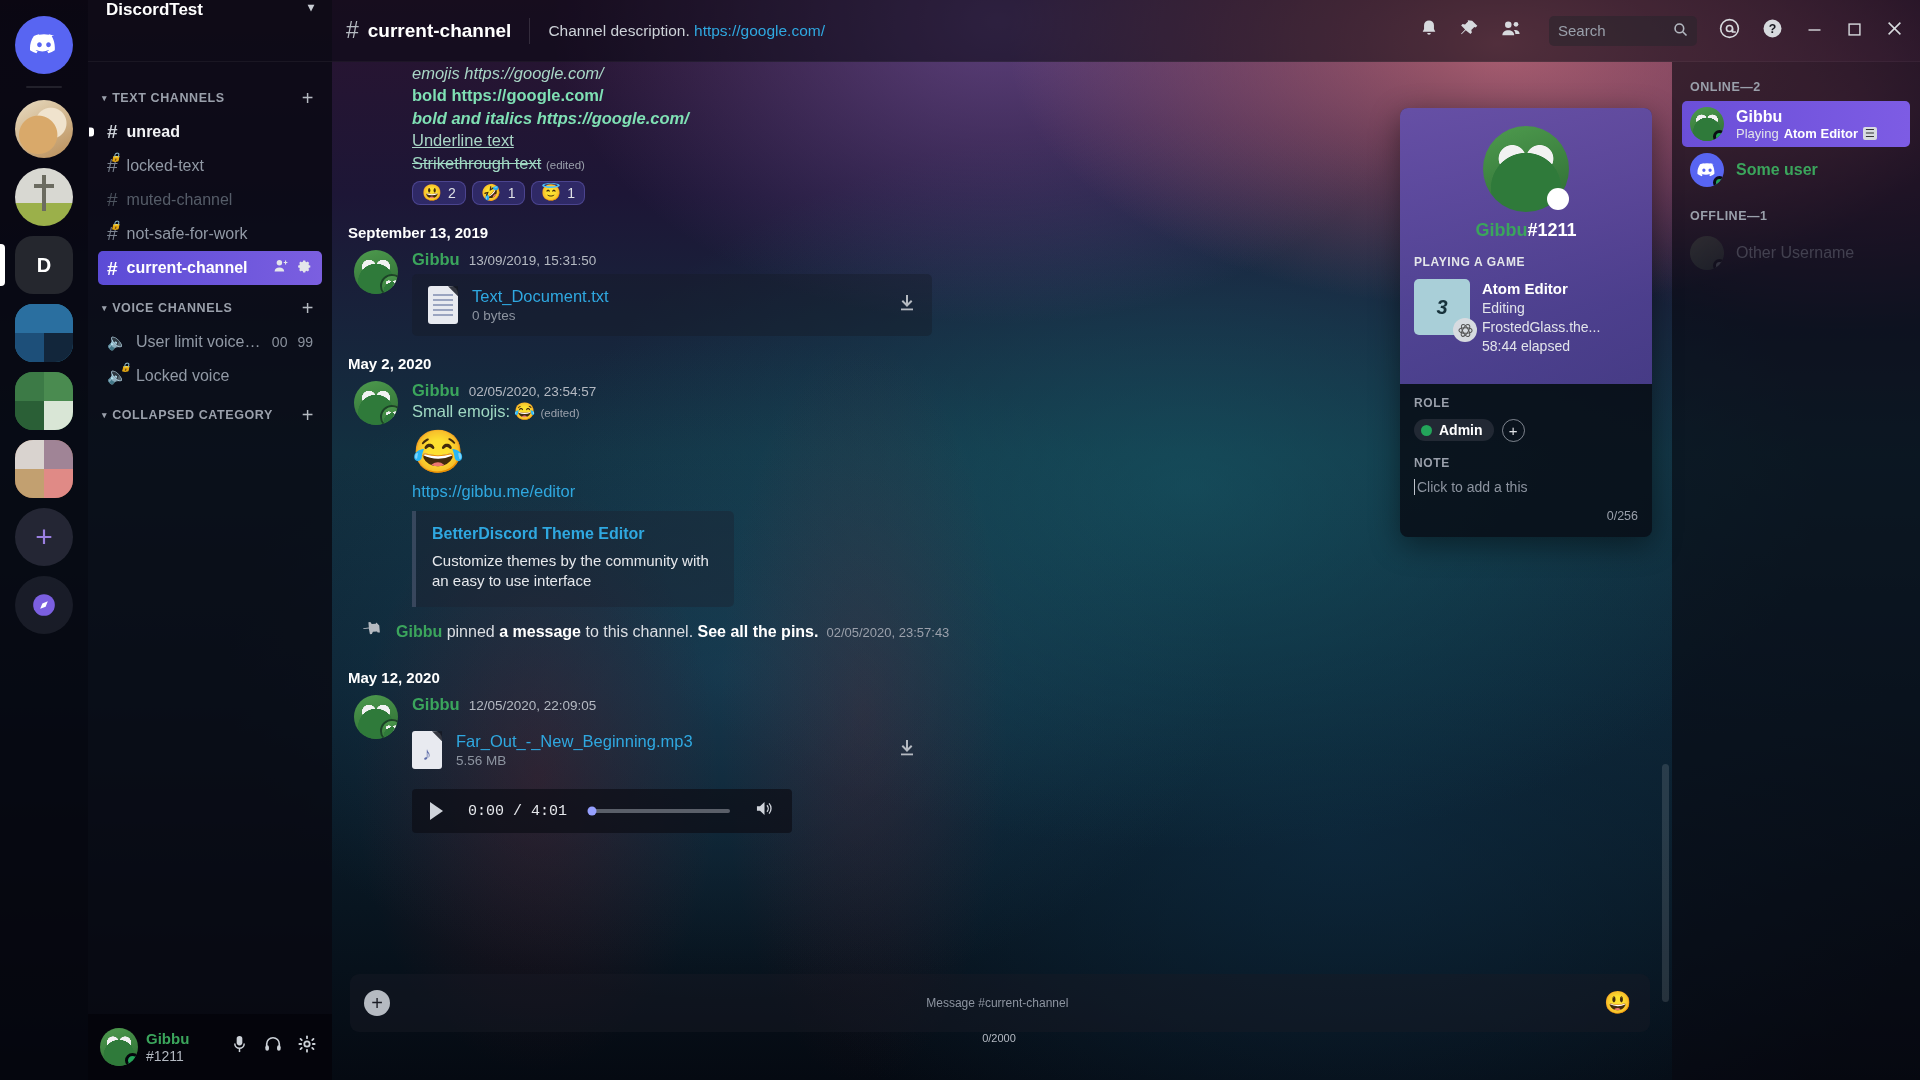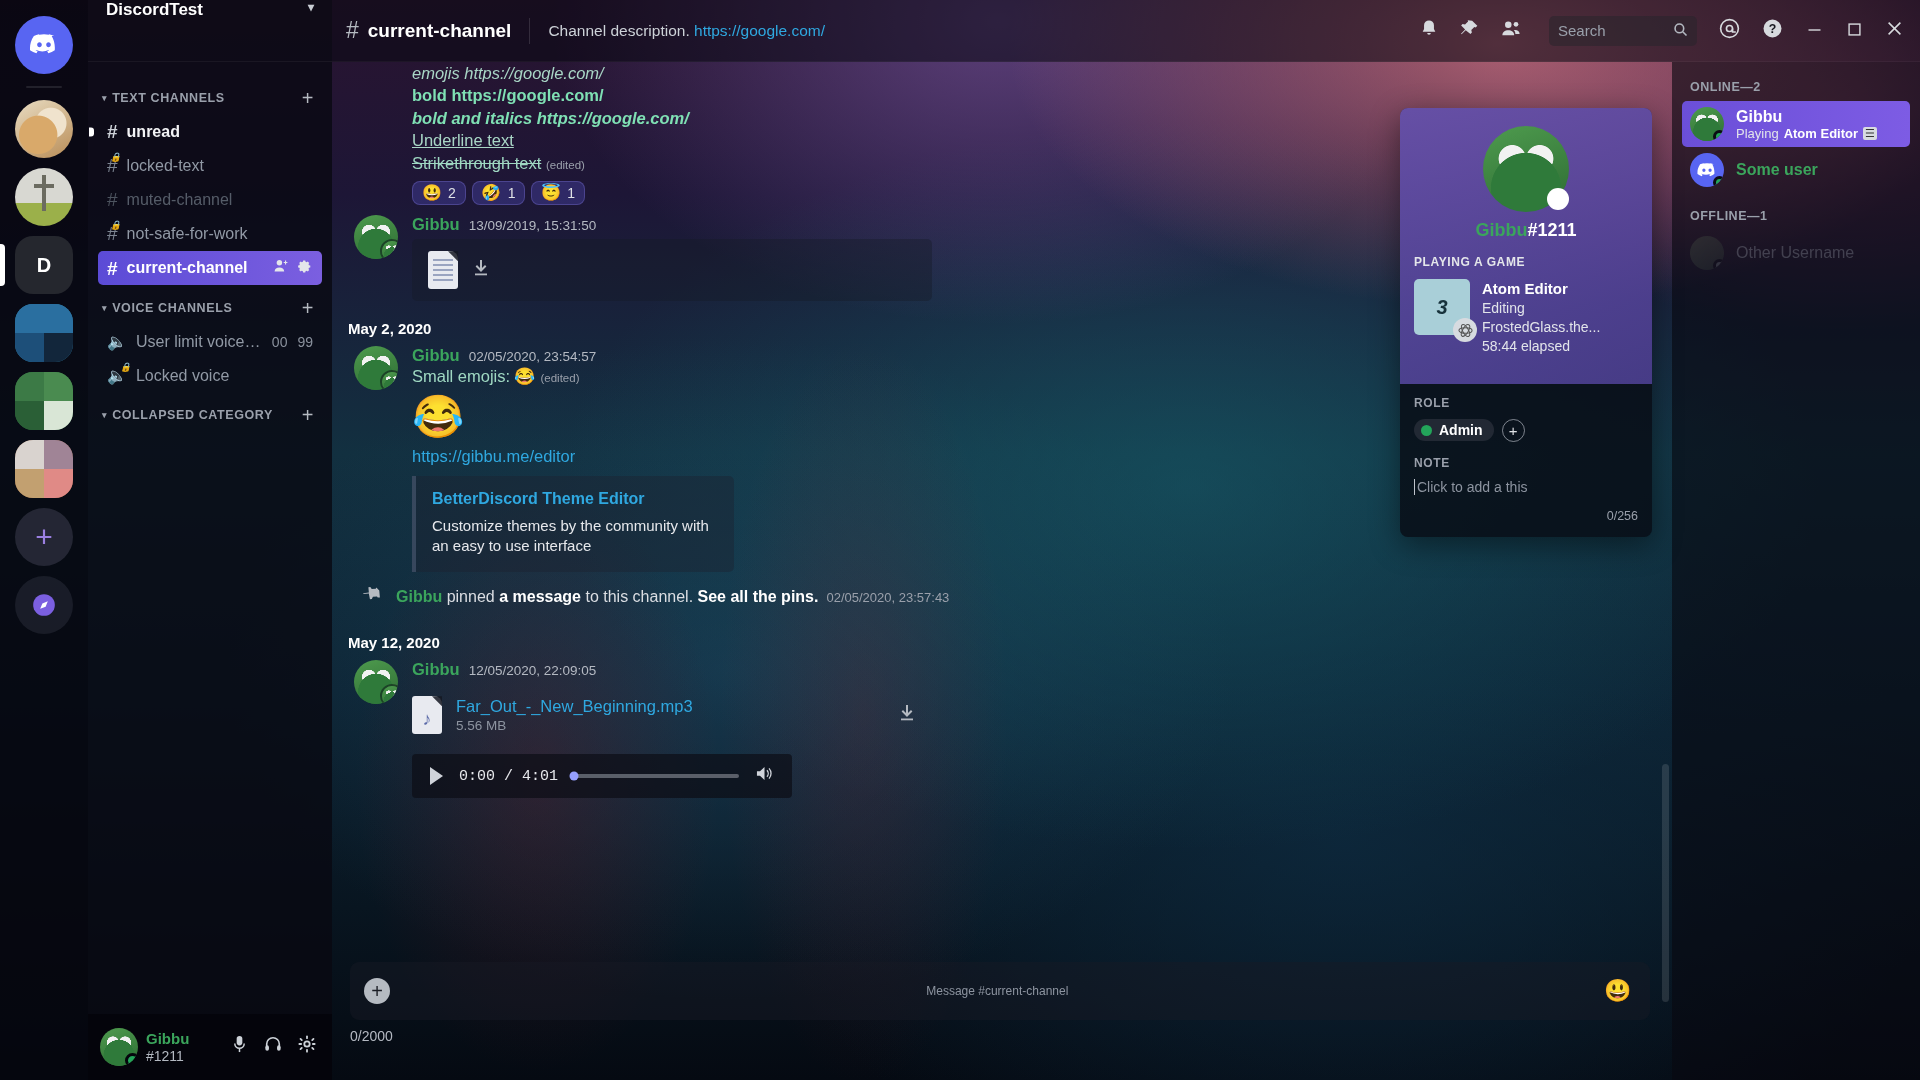--- a/index.html
+++ b/index.html
@@ -250,21 +250,21 @@
   
   .sysmsg { display:flex; align-items:center; gap:16px; padding:10px 0 10px 14px; }
   .sys-pin { color:#b5bac1; font-size:18px; transform:rotate(40deg); }
   .sys-text { color:#dbdee3; font-size:16px; }
   .sys-text b { color:#fff; }
   .sys-text .au { color:#3ba55c; font-weight:600; }
   .sys-time { color:#9aa0ab; font-size:13px; margin-left:8px; }
 
   
   .audio {
-    display:flex; align-items:center; gap:16px;
+    display:flex; align-items:center; gap:25px;
     background:rgba(12,14,22,.72); border-radius:4px;
     padding:11px 18px; margin-top:8px; max-width:380px;
   }
   .aplay { width:0;height:0;border-left:13px solid #cfd3da;border-top:9px solid transparent;border-bottom:9px solid transparent; cursor:pointer;}
   .atime { color:#e6e8ec; font-size:15px; font-family:"Liberation Mono", monospace; }
   .abar { flex:1; height:4px; background:#5a5f69; border-radius:2px; position:relative; cursor:pointer; }
   .abar .knob { position:absolute; left:0; top:50%; transform:translate(-50%,-50%); width:9px;height:9px;border-radius:50%;background:#96a0ff; }
   .avol { color:#cfd3da; font-size:18px; cursor:pointer; }
 
   
@@ -272,21 +272,21 @@
   .cbox {
     height:58px; background:rgba(24,26,36,.46); border-radius:9px;
     display:flex; align-items:center; padding:0 18px 0 14px; gap:14px;
   }
   .plus {
     width:26px;height:26px;border-radius:50%;background:#b5bac1;color:#1a1c24;
     display:flex;align-items:center;justify-content:center;font-size:20px;font-weight:300; flex:none; cursor:pointer;
   }
   .cinput { flex:1; color:#8d94a0; font-size:12px;text-align:center; }
   .emoji-btn { font-size:22px; cursor:pointer; }
-  .charcount { text-align:left; color:#b4b9c2; font-size:14px; margin-top:8px; padding-right:2px; }
+  .charcount { text-align:center; color:#b4b9c2; font-size:11px; padding-right:2px; }
 
   
   .members {
     position:absolute; right:0; top:62px; width:248px; bottom:0;
     background:rgba(8,8,16,.62); padding:18px 10px 0 10px;
     z-index:3;
   }
   .mcat { color:#9aa0ab; font-size:12.5px; font-weight:bold; letter-spacing:.5px; padding:16px 8px 7px; }
   .mcat:first-child { padding-top:0; }
   .member { display:flex; align-items:center; gap:12px; padding:6px 8px; border-radius:5px; cursor:pointer; }
@@ -689,37 +689,44 @@
                 <span class="rc">1</span>
               </div>
               <div class="react">
                 <span class="re">😇</span>
                 <span class="rc">1</span>
               </div>
             </div>
           </div>
         </div>
 
+        <div class="divider">
+          <span class="dtext">September 13, 2019</span>
+        </div>
 
         <div class="msg">
           <div class="avatar">
             <div class="pepe"></div>
             <span class="mini">
                 <span class="pepe" style="display:block;width:100%;height:100%"></span>
               </span>
           </div>
           <div class="mbody">
             <div class="mhead">
               <span class="mauthor">Gibbu</span>
               <span class="mtime">13/09/2019, 15:31:50</span>
             </div>
             <div class="attach">
               <div class="filepage">
                   <div class="lines"></div>
                 </div>
+              <div class="fmeta">
+                <div class="fname">Text_Document.txt</div>
+                <div class="fsize">0 bytes</div>
+              </div>
               <span class="dl">
                 <svg width="18" height="18" viewBox="0 0 18 18">
                     <path fill="#b5bac1" d="M8 1h2v8l3-3 1.4 1.4L9 13 3.6 7.4 5 6l3 3z"></path>
                     <rect x="3" y="14.5" width="12" height="1.8" fill="#b5bac1"></rect>
                   </svg>
               </span>
             </div>
           </div>
         </div>
 

